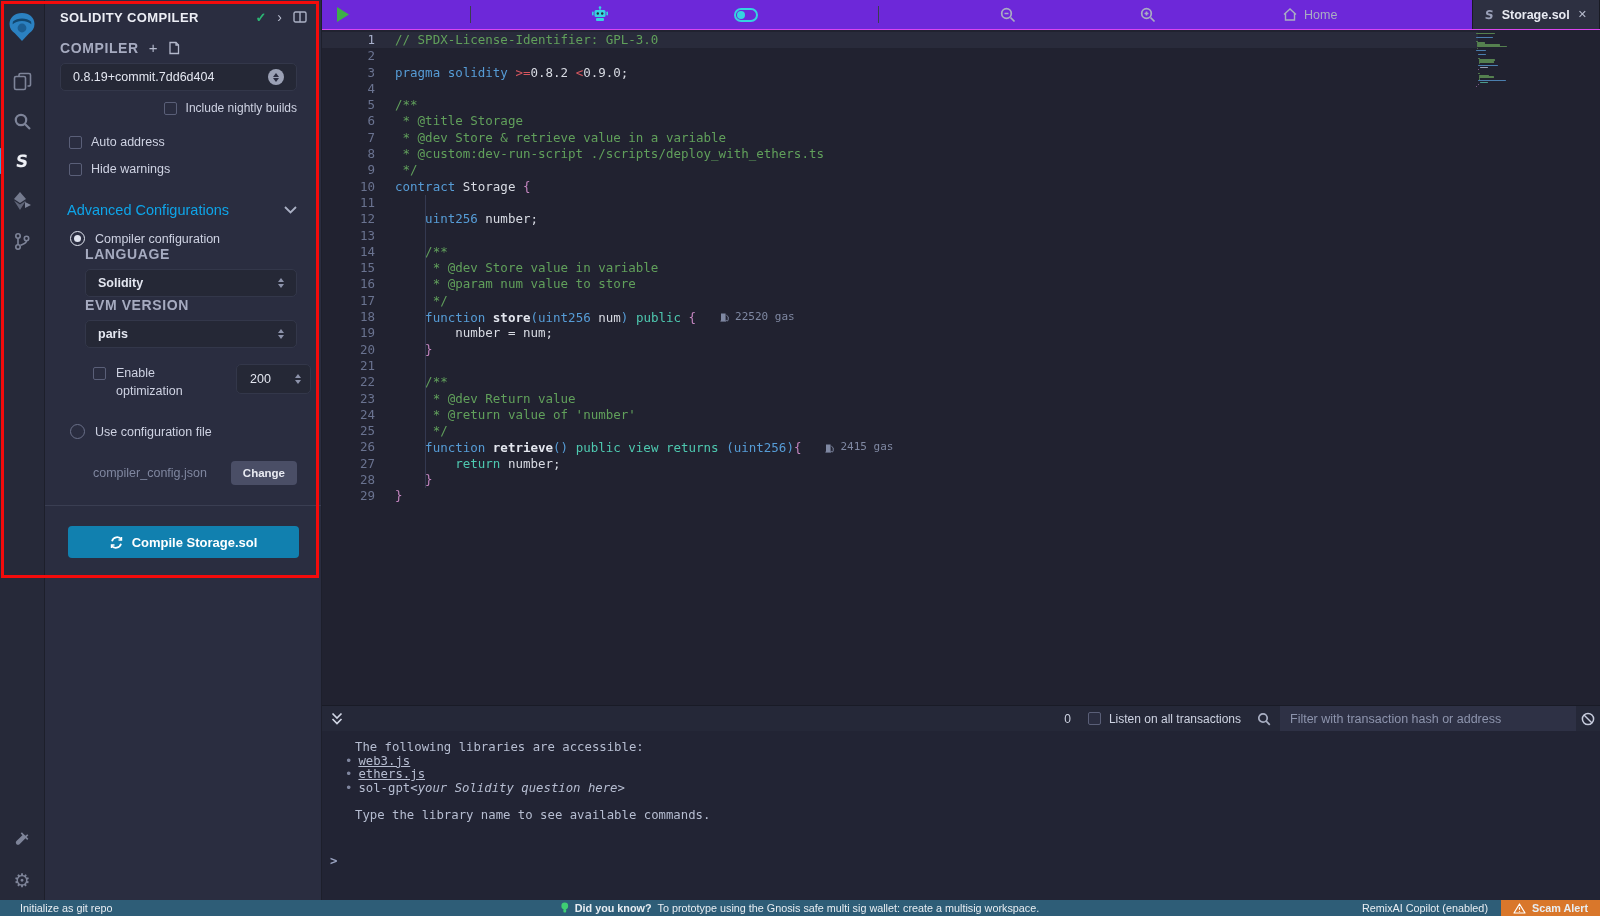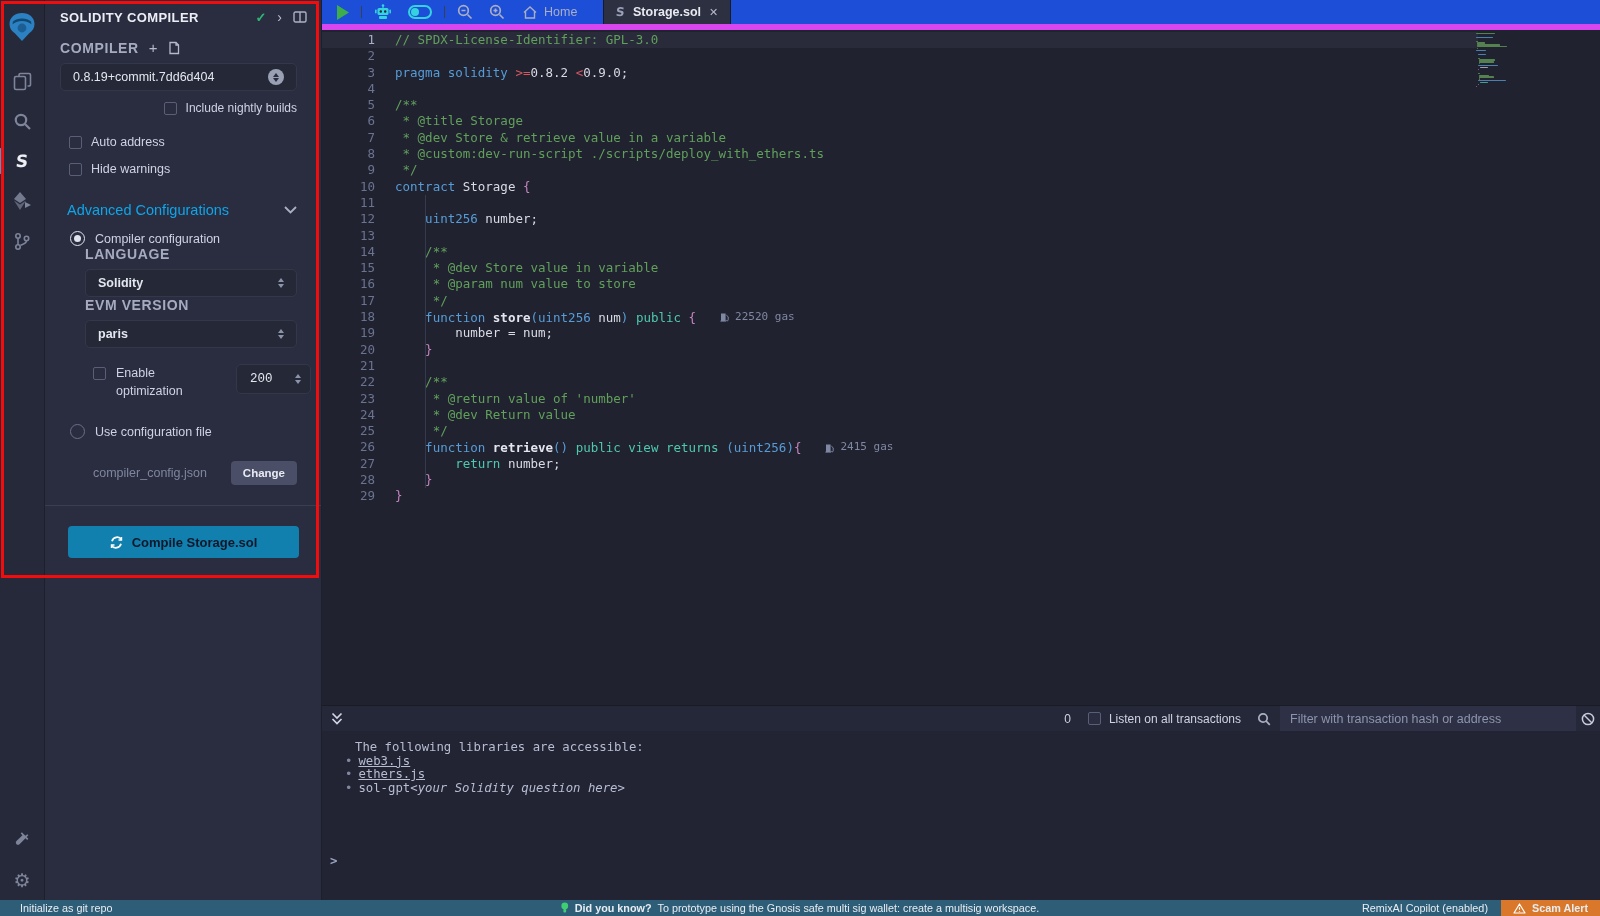--- a/index.html
+++ b/index.html
@@ -50,35 +50,35 @@
   .adv-row svg { margin-left:auto; }
   .radio-row { display:flex; align-items:center; gap:10px; padding-left:25px; margin-top:13px; color:#ced2e2; }
   .radio { width:15px; height:15px; border-radius:50%; border:1px solid #6a7089; position:relative; flex:none; cursor:pointer; }
   .radio.sel { border-color:#dfe3ee; }
   .radio.sel::after { content:""; position:absolute; left:3px; top:3px; width:7px; height:7px; border-radius:50%; background:#dfe3ee; }
   .grp-label { padding-left:40px; }
   .sel-inner { margin:7px 24px 0 40px; font-weight:bold; }
   .opt-row { display:flex; align-items:flex-start; margin-top:16px; padding-left:48px; }
   .opt-row .checkbox { margin-top:3px; }
   .opt-label { margin-left:10px; width:92px; line-height:1.45; color:#ced2e2; }
-  .runs-input { margin-left:28px; width:75px; height:30px; background:#252836; border:1px solid #33374a; border-radius:5px; display:flex; align-items:center; padding:0 9px 0 13px; color:#e3e6f0;font-family:Liberation Mono, monospace; }
+  .runs-input { margin-left:28px; width:75px; height:30px; background:#252836; border:1px solid #33374a; border-radius:5px; display:flex; align-items:center; padding:0 9px 0 13px; color:#e3e6f0; }
   .cfg-file-row { display:flex; align-items:center; margin-top:22px; padding:0 24px 0 48px; }
   .cfg-name { color:#7f869f; }
   .change-btn { margin-left:auto; background:#4a4e66; color:#e8eaf2; border:none; border-radius:4px; font-size:11.5px; font-weight:bold; padding:6px 12px; cursor:pointer; font-family:inherit; }
   .sp-divider { border:none; border-top:1px solid #3a3e52; margin-top:20px; }
-  .compile-btn { display:flex; align-items:center; justify-content:center; gap:9px; margin:20px 23px 0 23px; width:231px; height:32px; background:var(--primary,#1180af); color:#0f172a; border:none; border-radius:4px; font-size:13px; font-weight:bold; cursor:pointer; font-family:inherit; }
+  .compile-btn { display:flex; align-items:center; justify-content:center; gap:9px; margin:20px 23px 0 23px; width:231px; height:32px; background:var(--primary,#1180af); color:#ffffff; border:none; border-radius:4px; font-size:13px; font-weight:bold; cursor:pointer; font-family:inherit; }
   .run-row { display:flex; align-items:center; margin:13px 0 0 23px; }
   .run-btn { width:177px; height:29px; background:#52566e; color:#eef0f6; border:none; border-radius:4px; font-size:12.5px; font-weight:bold; cursor:pointer; font-family:inherit; }
   .info-ic { margin-left:17px; color:#c5cad9; font-family:"Liberation Serif", serif; font-style:italic; font-weight:bold; font-size:13px; cursor:pointer; }
   .copy-ic { margin-left:14px; color:#c5cad9; cursor:pointer; display:flex; }
   
   .annotation-rect { position:absolute; left:1px; top:1px; width:318px; height:577px; border:3px solid #f40b0b; z-index:60; pointer-events:none; }
 
   
-  .tabbar { height:30px; background:#1d4ed8; display:flex; align-items:stretch; border-bottom:6px solid #d946ef; flex:none; }
+  .tabbar { height:30px; background:#6d28d9; display:flex; align-items:stretch; border-bottom:1px solid #d946ef; flex:none;justify-content:space-between; }
   .tb-ic { display:flex; align-items:center; justify-content:center; padding:0 8px; cursor:pointer; }
   .tb-sep { width:1px; background:#3a3e50; margin:6px 4px; }
   .toggle-pill { width:24px; height:14px; border:2px solid #35d3e0; border-radius:8px; position:relative; }
   .toggle-pill::after { content:""; position:absolute; left:1px; top:1px; width:8px; height:8px; border-radius:50%; background:#35d3e0; }
   .home-tab { display:flex; align-items:center; gap:7px; color:#a9aec2; padding:0 14px 0 10px; font-size:12.5px; cursor:pointer; }
   .file-tab { display:flex; align-items:center; gap:8px; background:#2d3041; border-left:1px solid #191b24; border-right:1px solid #191b24; padding:0 12px; margin-left:12px; cursor:pointer; }
   .file-tab .fname { color:#e8eaf2; font-size:12.5px; font-weight:bold; }
   .file-tab .s-glyph { font-size:12px; color:#9aa0b8; }
   .tab-close { color:#b6bbcd; font-size:11px; cursor:pointer; }
 
@@ -399,22 +399,22 @@
             <div class="code-line"><span class="tk-c">     */</span></div>
             <div class="code-line"><span class="tk-p">    </span><span class="tk-k">function </span><span class="tk-f">store</span><span class="tk-k">(</span><span class="tk-k">uint256</span><span class="tk-p"> num</span><span class="tk-k">) </span><span class="tk-t">public </span><span class="tk-b">{</span><span class="gas-badge"><svg width="10" height="10" viewBox="0 0 10 10">
                   <path fill="#7f88a2" d="M1 1.5h4.6V9H1zM1.9 2.4h2.8v1.9H1.9z"></path>
                   <path fill="none" stroke="#7f88a2" stroke-width="1" d="M6.4 3.2l1.8 1.6v3.1a.9.9 0 0 1-1.8 0"></path>
                   <rect x="0.4" y="8.6" width="5.8" height="1" fill="#7f88a2"></rect>
                 </svg><span>22520 gas</span></span></div>
             <div class="code-line"><span class="tk-p">        number = num;</span></div>
             <div class="code-line"><span class="tk-b">    }</span></div>
             <div class="code-line"></div>
             <div class="code-line"><span class="tk-c">    /**</span></div>
+            <div class="code-line"><span class="tk-c">     * @dev Return value</span></div>
             <div class="code-line"><span class="tk-c">     * @return value of 'number'</span></div>
-            <div class="code-line"><span class="tk-c">     * @dev Return value</span></div>
             <div class="code-line"><span class="tk-c">     */</span></div>
             <div class="code-line"><span class="tk-p">    </span><span class="tk-k">function </span><span class="tk-f">retrieve</span><span class="tk-k">() </span><span class="tk-t">public view returns </span><span class="tk-k">(</span><span class="tk-k">uint256</span><span class="tk-k">)</span><span class="tk-b">{</span><span class="gas-badge"><svg width="10" height="10" viewBox="0 0 10 10">
                   <path fill="#7f88a2" d="M1 1.5h4.6V9H1zM1.9 2.4h2.8v1.9H1.9z"></path>
                   <path fill="none" stroke="#7f88a2" stroke-width="1" d="M6.4 3.2l1.8 1.6v3.1a.9.9 0 0 1-1.8 0"></path>
                   <rect x="0.4" y="8.6" width="5.8" height="1" fill="#7f88a2"></rect>
                 </svg><span>2415 gas</span></span></div>
             <div class="code-line"><span class="tk-p">        </span><span class="tk-t">return</span><span class="tk-p"> number;</span></div>
             <div class="code-line"><span class="tk-b">    }</span></div>
             <div class="code-line"><span class="tk-b">}</span></div>
           </div>
@@ -535,20 +535,21 @@
             <div class="term-li">
               <span class="term-bullet">•</span>
               <span class="term-link">ethers.js</span>
             </div>
             <div class="term-li">
               <span class="term-bullet">•</span>
               <span class="">sol-gpt </span>
               <span class="term-italic">&lt;your Solidity question here&gt;</span>
             </div>
           </div>
+        <div class="term-hint">Type the library name to see available commands.</div>
         <div class="term-prompt">&gt;</div>
       </div>
 
     </div>
   </div>
 
   <div class="statusbar">
     <span class="sb-left">Initialize as git repo</span>
     <span class="sb-tip">
       <svg width="8" height="12" viewBox="0 0 8 12">

